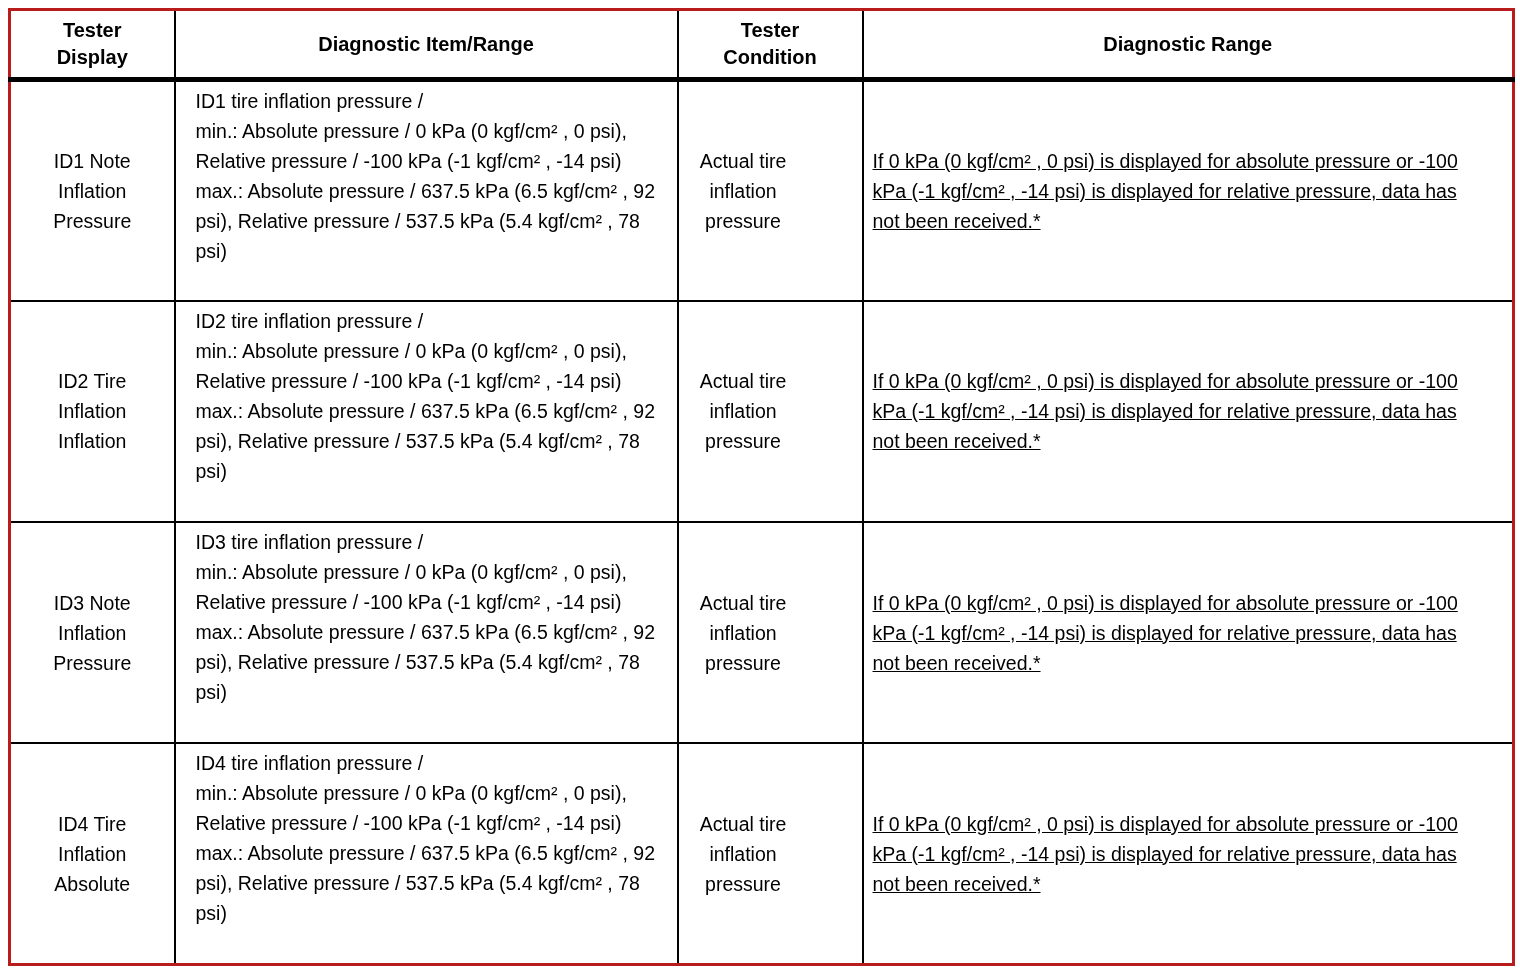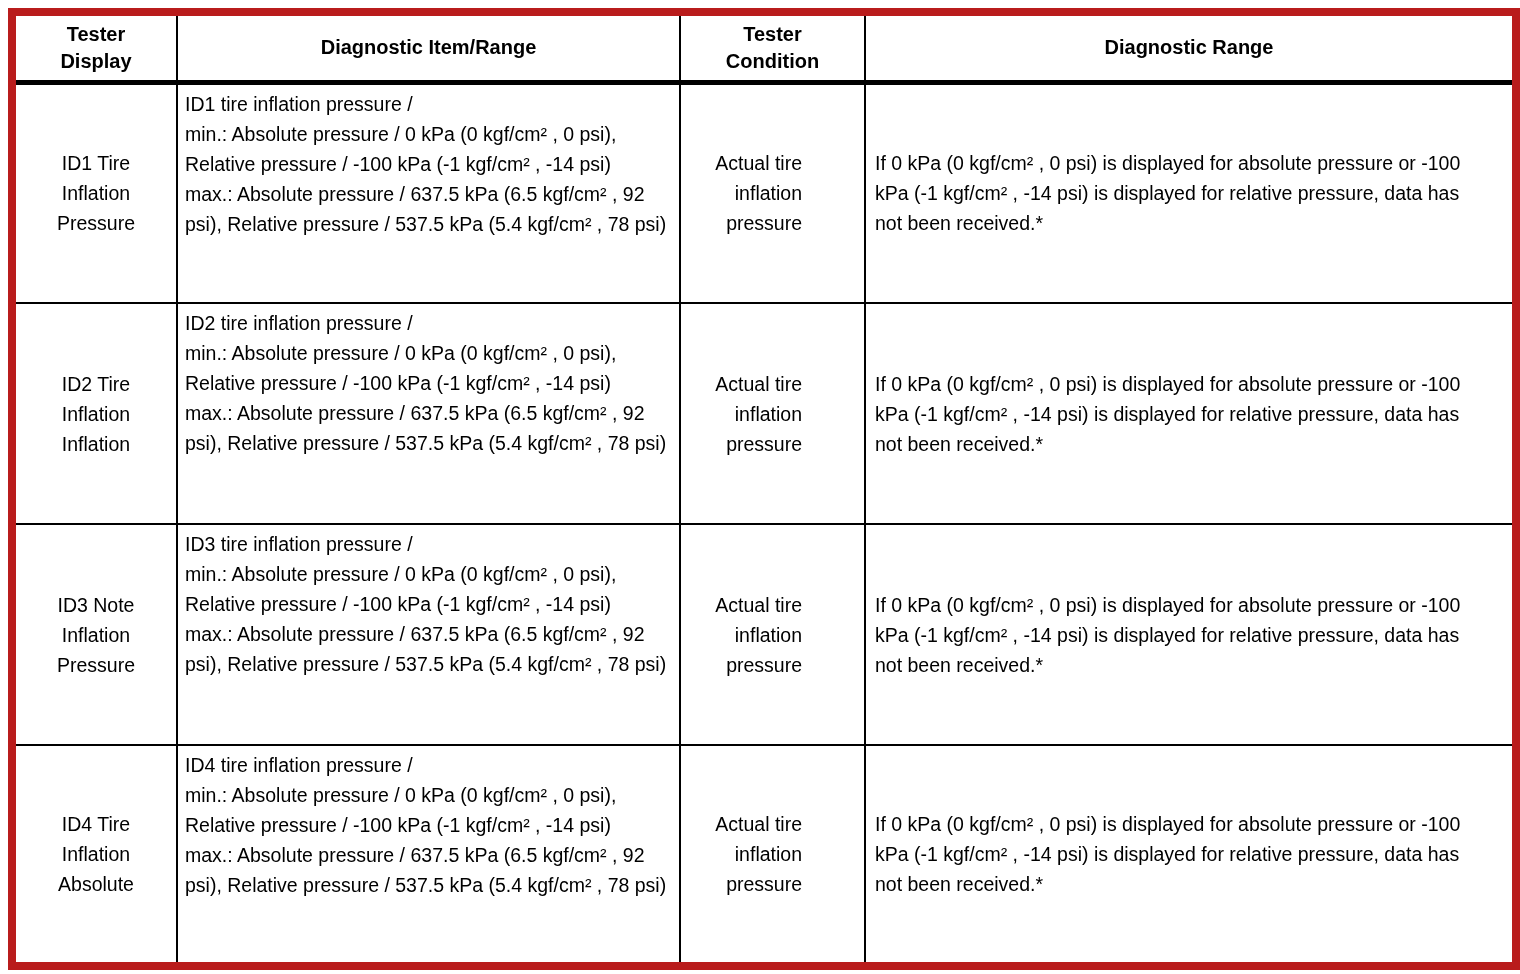--- a/index.html
+++ b/index.html
@@ -15,21 +15,21 @@
   }
   .page {
     box-sizing: border-box;
     padding: 8px;
   }
   table.diag-table {
     border-collapse: collapse;
     table-layout: fixed;
     width: 1504px;
     height: 958px;
-    border: 8px solid #b91c1c;
+    border: 3px solid #b91c1c;
     font-size: 19.5px;
     line-height: 30px;
     color: #000000;
     background: #ffffff;
   }
   .diag-table th,
   .diag-table td {
     border: 2px solid #000000;
     overflow: hidden;
     white-space: pre-line;
@@ -51,31 +51,32 @@
     height: 221px;
   }
   td.c-tester {
     text-align: center;
     vertical-align: middle;
     padding: 0 20px;
   }
   td.c-meas {
     text-align: left;
     vertical-align: top;
-    padding: 4px 8px 4px 7px;
+    padding: 4px 8px 4px 20px;
   }
   td.c-normal {
-    text-align: right;
+    text-align: center;
     vertical-align: middle;
     padding: 0 62px 0 8px;
   }
   td.c-diag {
     text-align: left;
     vertical-align: middle;
     padding: 0 28px 0 9px;
+    text-decoration: underline;
   }
 </style>
 </head>
 <body>
 
 <div class="page">
   <table class="diag-table">
     <colgroup>
       <col style="width:165px">
       <col style="width:503px">
@@ -87,21 +88,21 @@
         <th>Tester
 Display</th>
         <th>Diagnostic Item/Range</th>
         <th>Tester
 Condition</th>
         <th>Diagnostic Range</th>
       </tr>
     </thead>
     <tbody>
       <tr>
-        <td class="c-tester">ID1 Tire Inflation Pressure</td>
+        <td class="c-tester">ID1 Note Inflation Pressure</td>
         <td class="c-meas">ID1 tire inflation pressure /
 min.: Absolute pressure / 0 kPa (0 kgf/cm²&nbsp;, 0 psi), Relative pressure / -100 kPa (-1 kgf/cm²&nbsp;, -14 psi)
 max.: Absolute pressure / 637.5 kPa (6.5 kgf/cm²&nbsp;, 92 psi), Relative pressure / 537.5 kPa (5.4 kgf/cm²&nbsp;, 78 psi)</td>
         <td class="c-normal">Actual tire inflation pressure</td>
         <td class="c-diag">If 0 kPa (0 kgf/cm²&nbsp;, 0 psi) is displayed for absolute pressure or -100 kPa (-1 kgf/cm²&nbsp;, -14 psi) is displayed for relative pressure, data has not been received.*</td>
       </tr>
       <tr>
         <td class="c-tester">ID2 Tire Inflation Inflation</td>
         <td class="c-meas">ID2 tire inflation pressure /
 min.: Absolute pressure / 0 kPa (0 kgf/cm²&nbsp;, 0 psi), Relative pressure / -100 kPa (-1 kgf/cm²&nbsp;, -14 psi)

